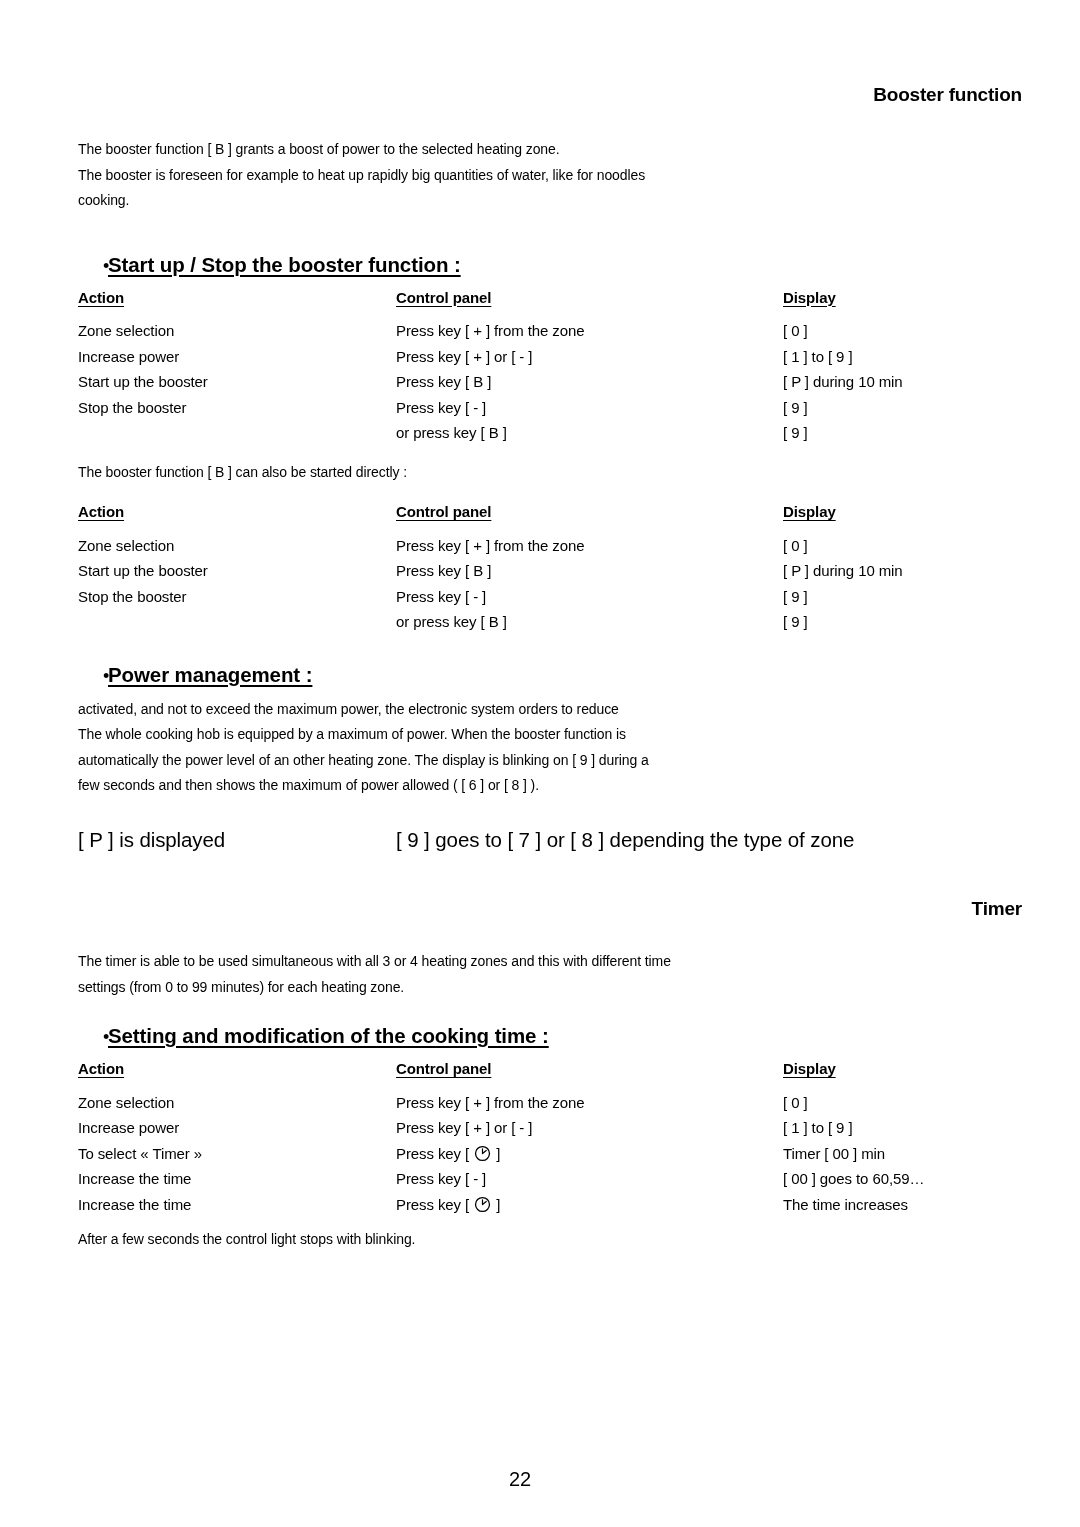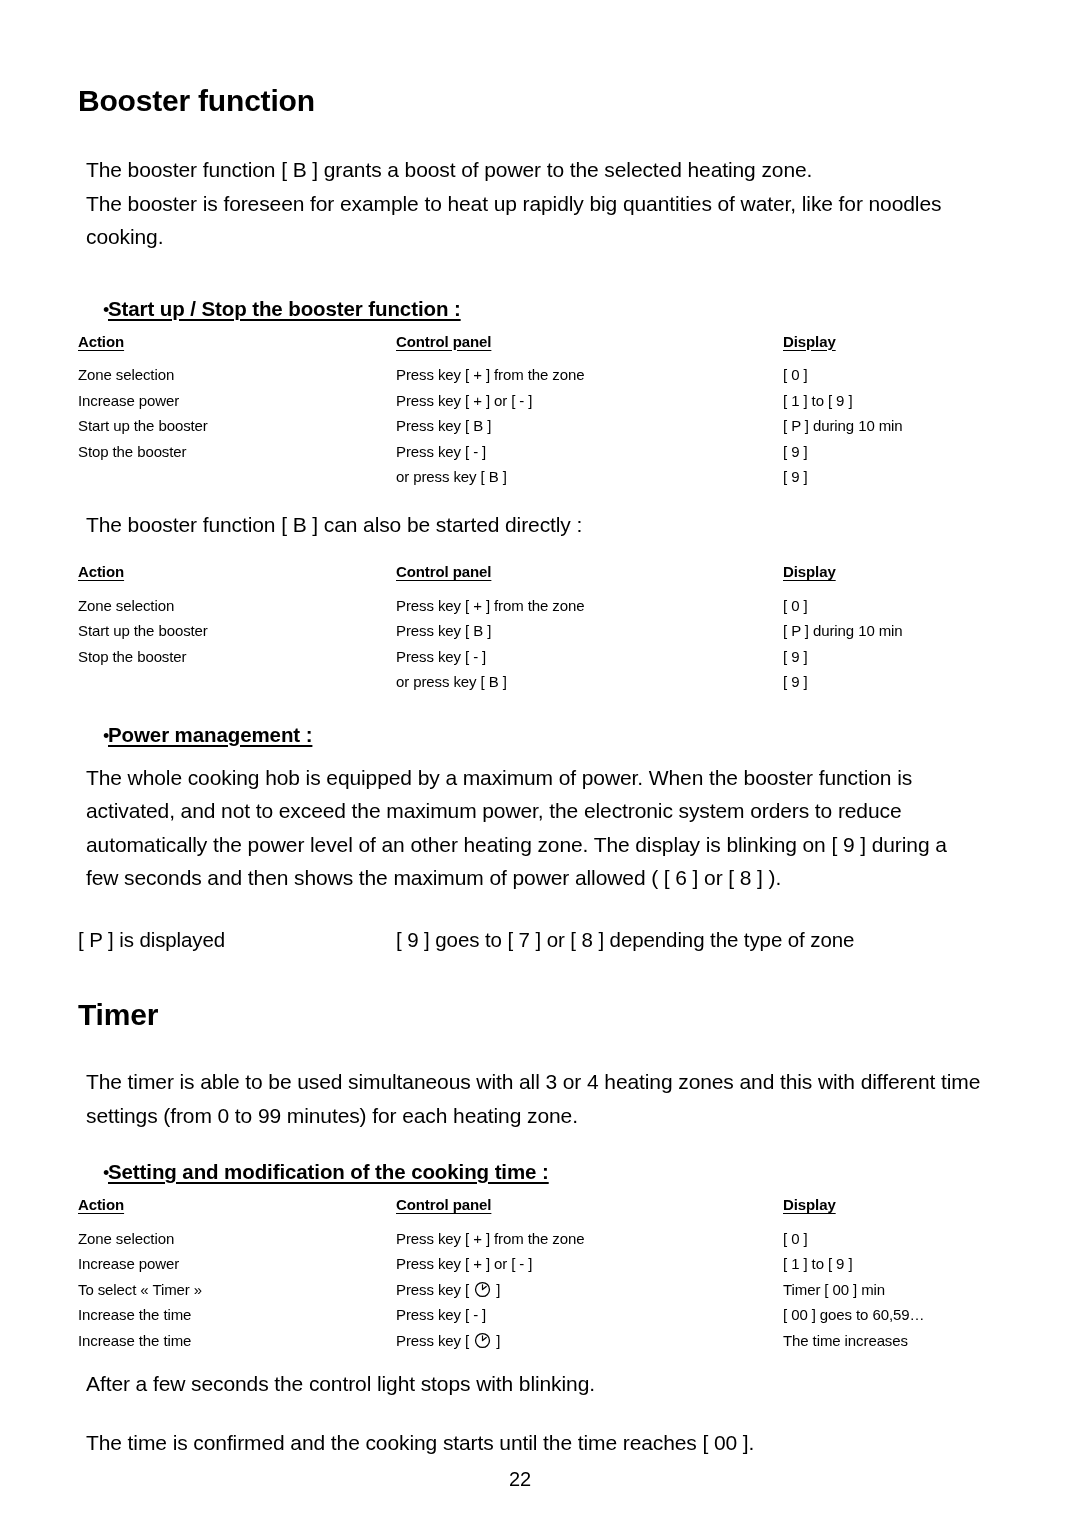--- a/index.html
+++ b/index.html
@@ -23,30 +23,31 @@
     padding: 0;
   }
   .content {
     position: absolute;
     left: 78px;
     top: 0;
     width: 944px;
   }
 
   h1.section-title {
-    font-size: 30px;
+    font-size: 19px;
     font-weight: bold;
     margin: 0;
     letter-spacing: -0.2px;
+    text-align: right;
   }
 
   p.para {
-    font-size: 21px;
+    font-size: 14px;
     line-height: 25.5px;
-    margin: 8px;
+    margin: 0;
     letter-spacing: -0.1px;
   }
 
   .bullet-row {
     display: flex;
     align-items: baseline;
   }
   .bullet-dot {
     width: 30px;
     flex: 0 0 30px;
@@ -234,22 +235,22 @@
 
     <div class="sp-t2-b2"></div>
 
     <div class="bullet-row">
       <span class="bullet-dot">•</span>
       <span class="bullet-label">Power management :</span>
     </div>
 
     <div class="sp-b2-para"></div>
 
+    <p class="para">activated, and not to exceed the maximum power, the electronic system orders to reduce</p>
     <p class="para">The whole cooking hob is equipped by a maximum of power. When the booster function is</p>
-    <p class="para">activated, and not to exceed the maximum power, the electronic system orders to reduce</p>
     <p class="para">automatically the power level of an other heating zone. The display is blinking on [ 9 ] during a</p>
     <p class="para">few seconds and then shows the maximum of power allowed ( [ 6 ] or [ 8 ] ).</p>
 
     <div class="sp-para-pm"></div>
 
     <div class="table2">
       <div class="sp-pm-rows"></div>
       <div class="trow">
         <div class="p1">[ P ] is displayed</div>
         <div class="p2">[ 9 ] goes to [ 7 ] or [ 8 ] depending the type of zone</div>
@@ -320,18 +321,17 @@
         <div class="c3">The time increases</div>
       </div>
     </div>
 
     <div class="sp-rows-end1"></div>
 
     <p class="para">After a few seconds the control light stops with blinking.</p>
 
     <div class="sp-end1-end2"></div>
 
-    <p class="para">The time is confirmed and the cooking starts until the time reaches [ 00 ].</p>
 
   </div>
 
   <div class="pagenum">22</div>
 </div>
 
 </body></html>

